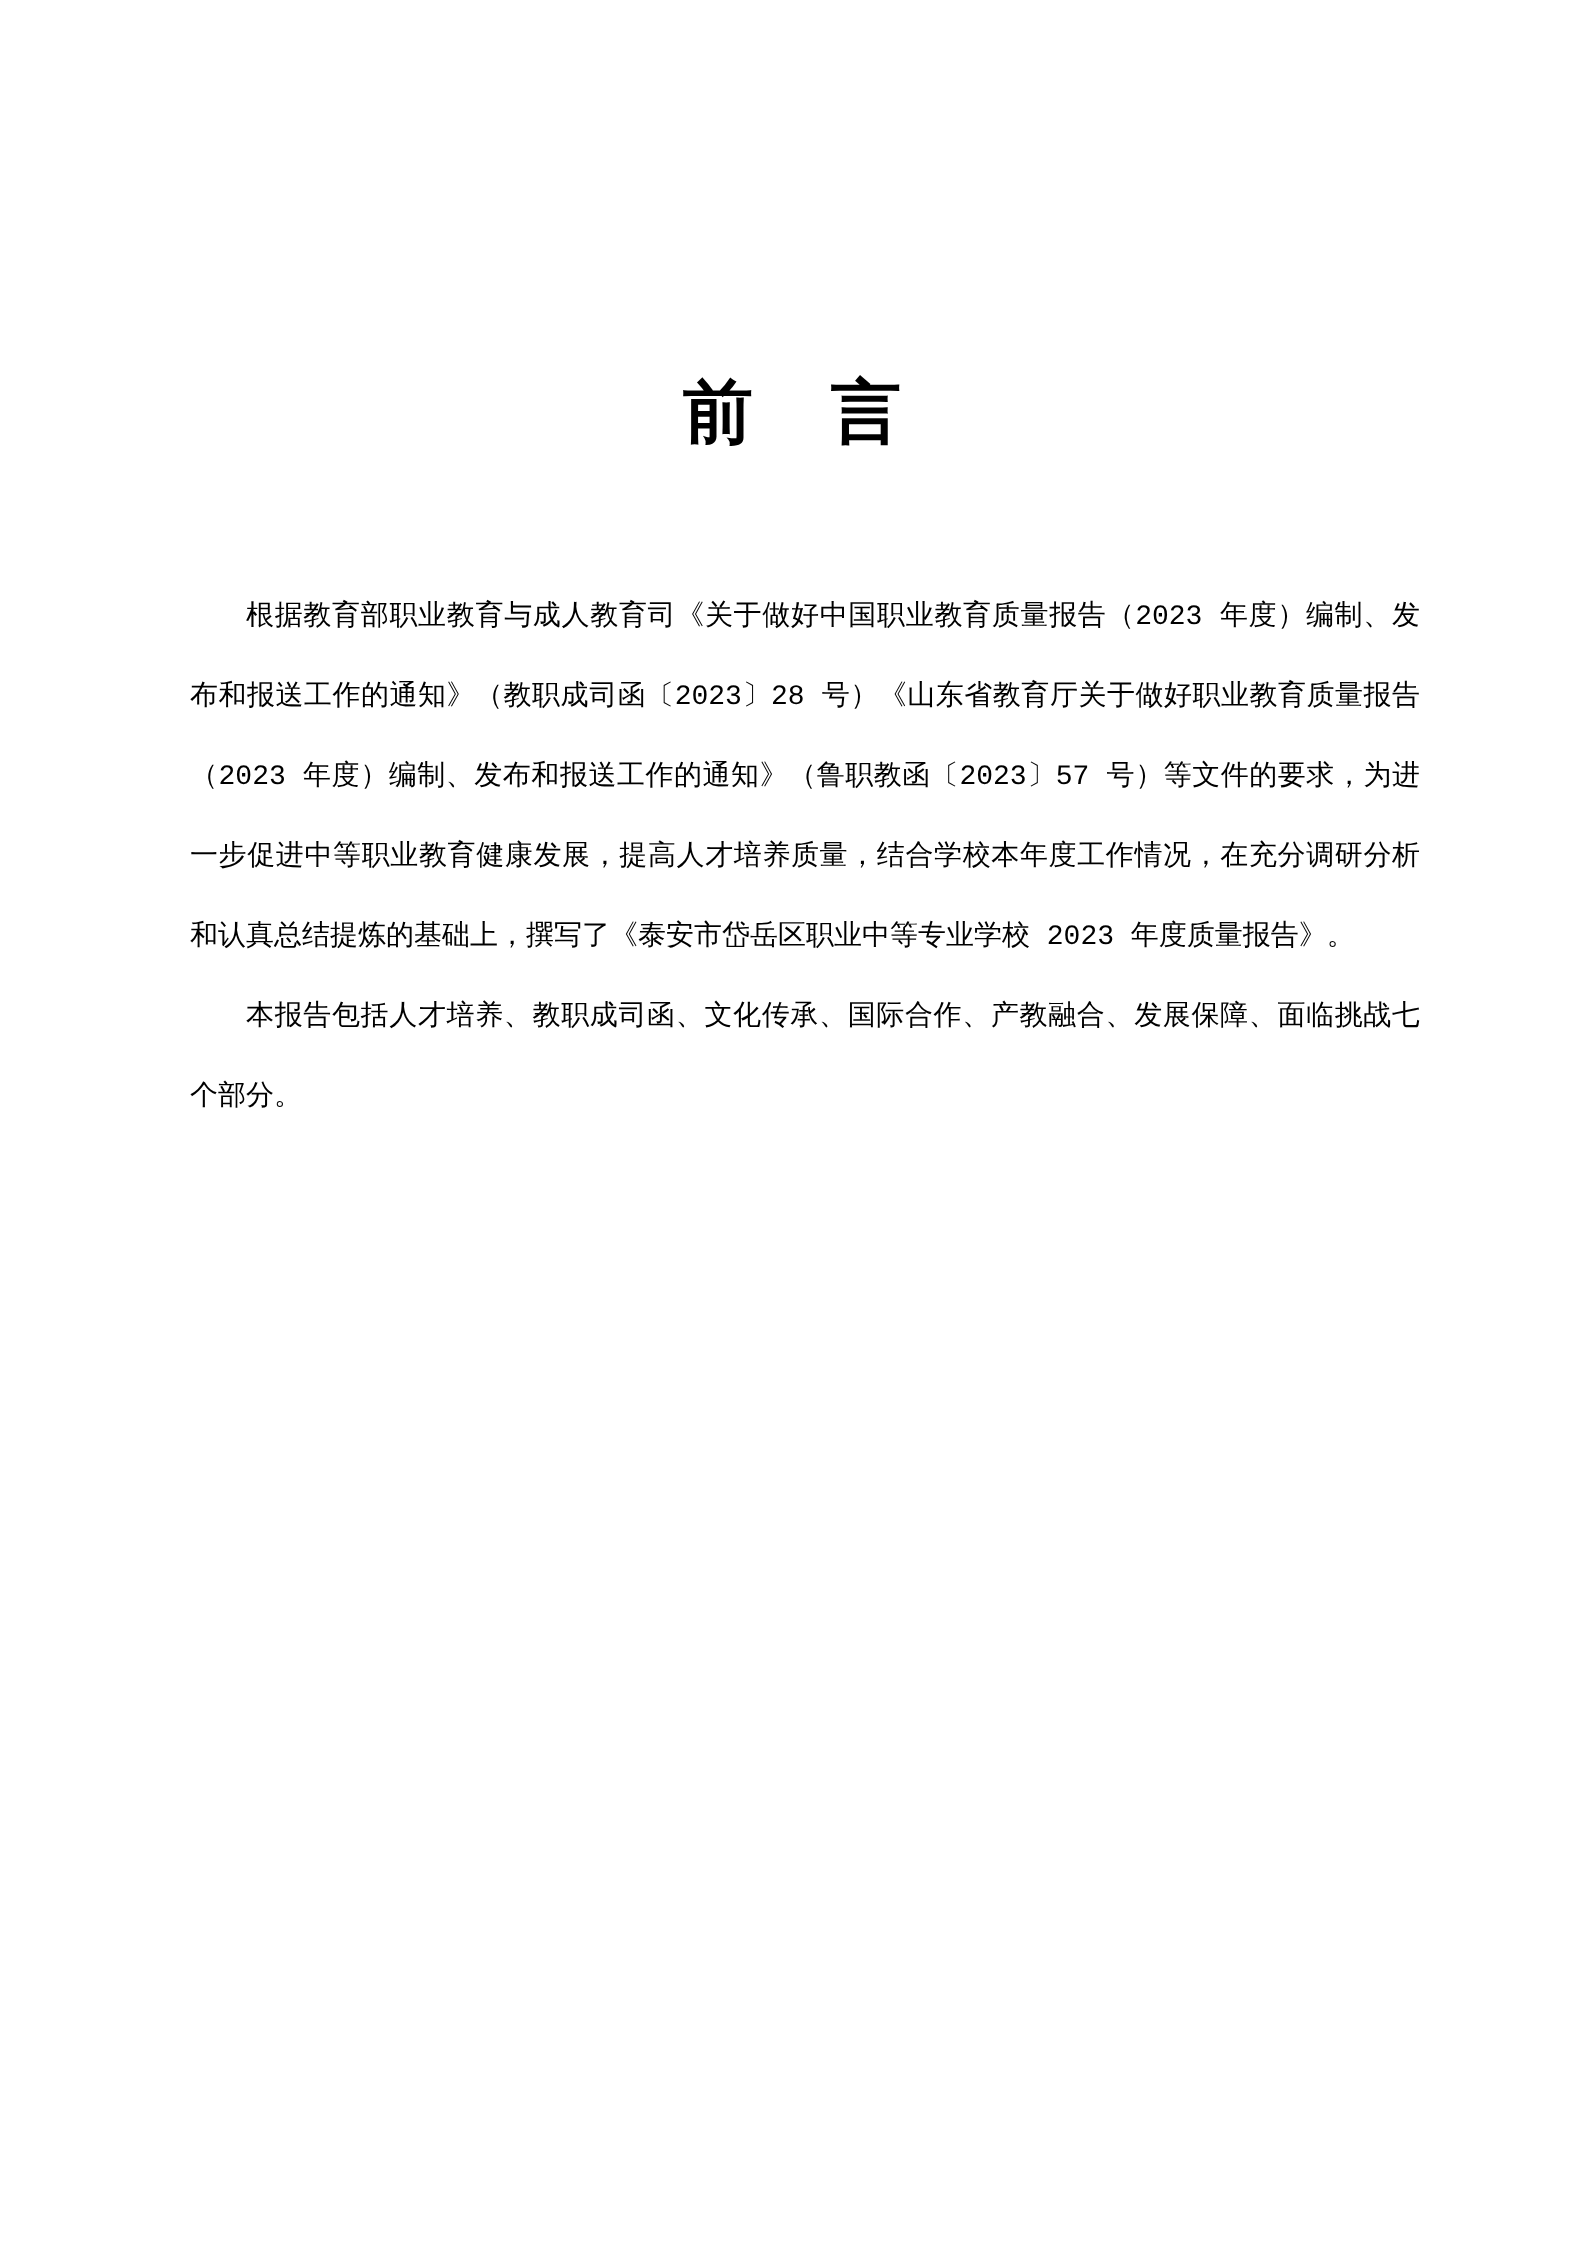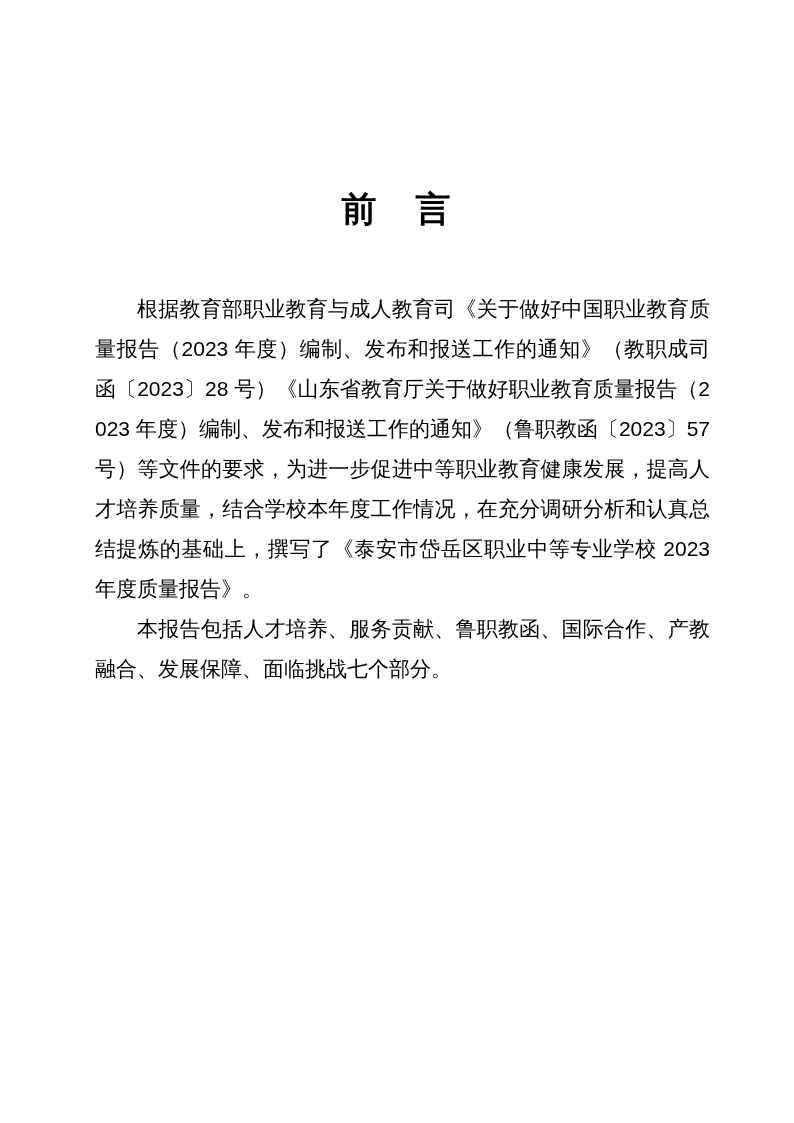--- a/index.html
+++ b/index.html
@@ -6,47 +6,47 @@
     margin: 0;
     padding: 0;
     background: #ffffff;
   }
   .page {
     position: relative;
     width: 794px;
     height: 843px;
     background: #ffffff;
     overflow: hidden;
-    font-family: Liberation Sans, sans-serif;
+    font-family: Liberation Mono, monospace;
     color: #000000;
   }
   .doc-title {
     margin: 0;
     padding-top: 186px;
     text-align: center;
     font-size: 35px;
     line-height: 46px;
     font-weight: bold;
     letter-spacing: 2px;
   }
   .doc-body {
     margin: 57px 84px 0 95px;
   }
   .doc-body p {
     margin: 0;
-    font-size: 21px;
+    font-size: 14px;
     line-height: 40px;
     text-align: justify;
     text-justify: inter-ideograph;
     text-indent: 2em;
     word-break: break-all;
   }
 </style>
 </head>
 <body>
 
 <div class="page">
   <h1 class="doc-title">前　言</h1>
   <div class="doc-body">
     <p>根据教育部职业教育与成人教育司《关于做好中国职业教育质量报告（2023 年度）编制、发布和报送工作的通知》（教职成司函〔2023〕28 号）《山东省教育厅关于做好职业教育质量报告（2023 年度）编制、发布和报送工作的通知》（鲁职教函〔2023〕57 号）等文件的要求，为进一步促进中等职业教育健康发展，提高人才培养质量，结合学校本年度工作情况，在充分调研分析和认真总结提炼的基础上，撰写了《泰安市岱岳区职业中等专业学校 2023 年度质量报告》。</p>
-    <p>本报告包括人才培养、服务贡献、鲁职教函、国际合作、产教融合、发展保障、面临挑战七个部分。</p>
+    <p>本报告包括人才培养、教职成司函、文化传承、国际合作、产教融合、发展保障、面临挑战七个部分。</p>
   </div>
 </div>
 
 </body></html>

